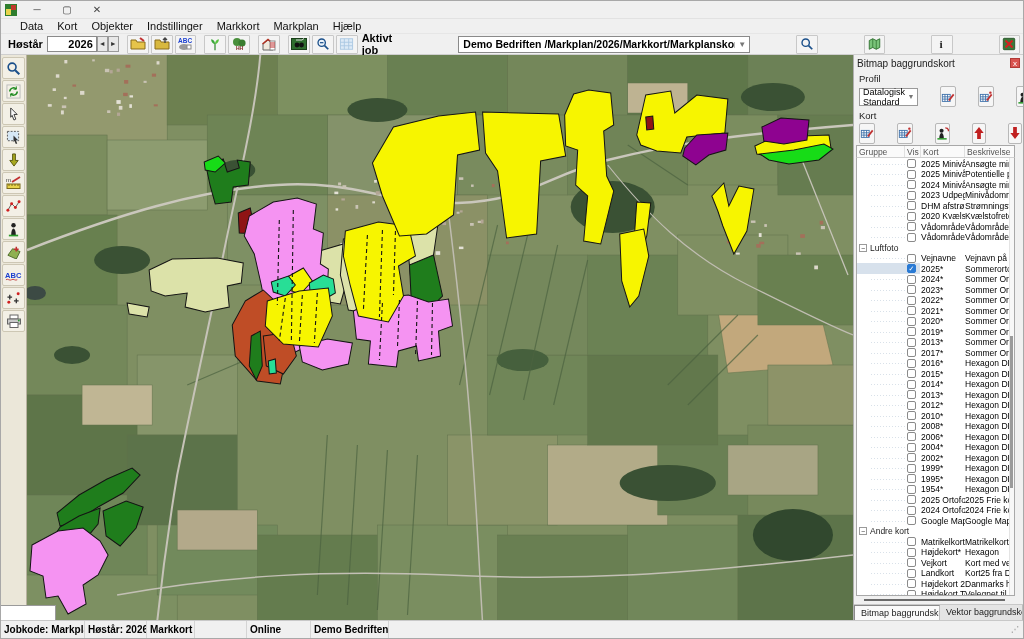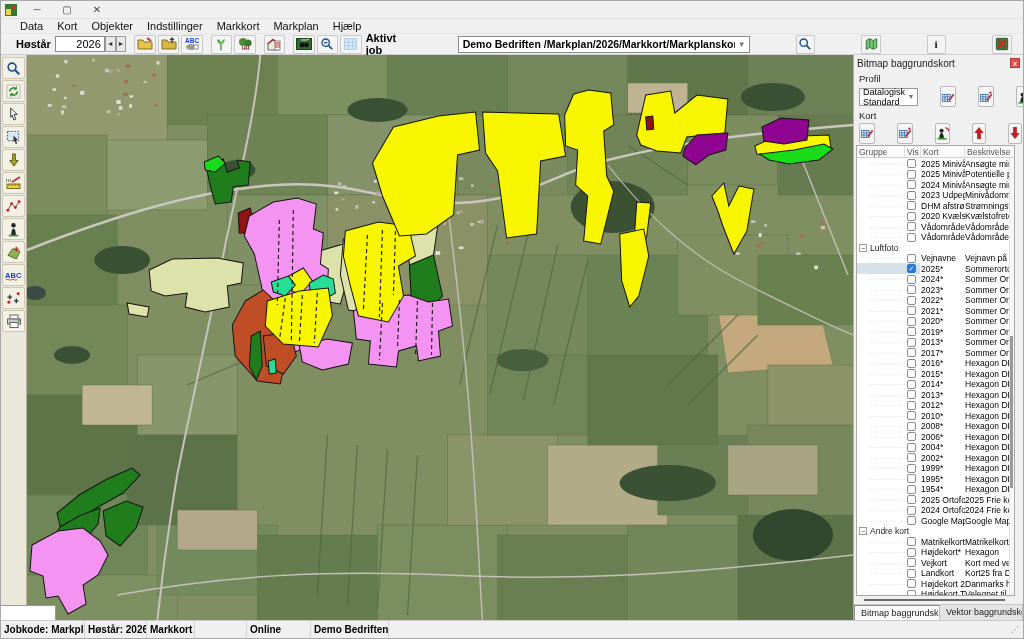--- a/index.html
+++ b/index.html
@@ -12,23 +12,23 @@
   .appicon{width:12px;height:12px;margin:0 5px 0 4px;}
   .title{font-size:11px;color:#222;flex:1;}
   .wctrls{display:flex;height:18px;}
   .wbtn{width:30px;height:18px;display:flex;align-items:center;justify-content:center;font-size:10px;color:#444;}
 
   
   .menubar{height:15px;display:flex;align-items:center;background:#f0f0f0;padding-left:12px;border-bottom:1px solid #e6e6e6;}
   .menu-item{padding:0 7px;font-size:11px;line-height:15px;color:#111;}
 
   
-  .toolbar{height:21px;display:flex;align-items:center;background:#f0f0f0;border-bottom:1px solid #cfcfcf;padding:0 11px;}
+  .toolbar{height:21px;display:flex;align-items:center;background:#f0f0f0;border-bottom:1px solid #cfcfcf;padding:0 3px;}
   .tlabel{font-weight:bold;font-size:11px;margin:0 4px;}
-  .yearbox{width:50px;height:16px;border:1px solid #8a8a8a;background:#fff;font-weight:normal;font-size:11px;text-align:right;padding-right:3px;font-family:"Liberation Sans",sans-serif;}
+  .yearbox{width:50px;height:16px;border:1px solid #8a8a8a;background:#fff;font-weight:bold;font-size:11px;text-align:right;padding-right:3px;font-family:"Liberation Sans",sans-serif;}
   .spin{width:11px;height:16px;border:1px solid #9a9a9a;background:#e8e8e8;font-size:7px;line-height:14px;text-align:center;color:#333;}
   .ibtn{width:22px;height:19px;border:1px solid #c8c8c8;background:#f4f4f4;display:flex;align-items:center;justify-content:center;margin-left:2px;border-radius:1px;}
   .ibtn svg{display:block;}
   .tsep{width:6px;}
   .tright{margin-left:auto;display:flex;align-items:center;gap:44px;}
   .combo{width:292px;height:17px;border:1px solid #8a8a8a;background:#fff;display:flex;align-items:center;font-weight:bold;font-size:10.5px;padding-left:4px;}
   .combo .ctext{flex:1;white-space:nowrap;overflow:hidden;}
   .combo .carr{width:14px;color:#777;font-size:8px;text-align:center;}
 
   

